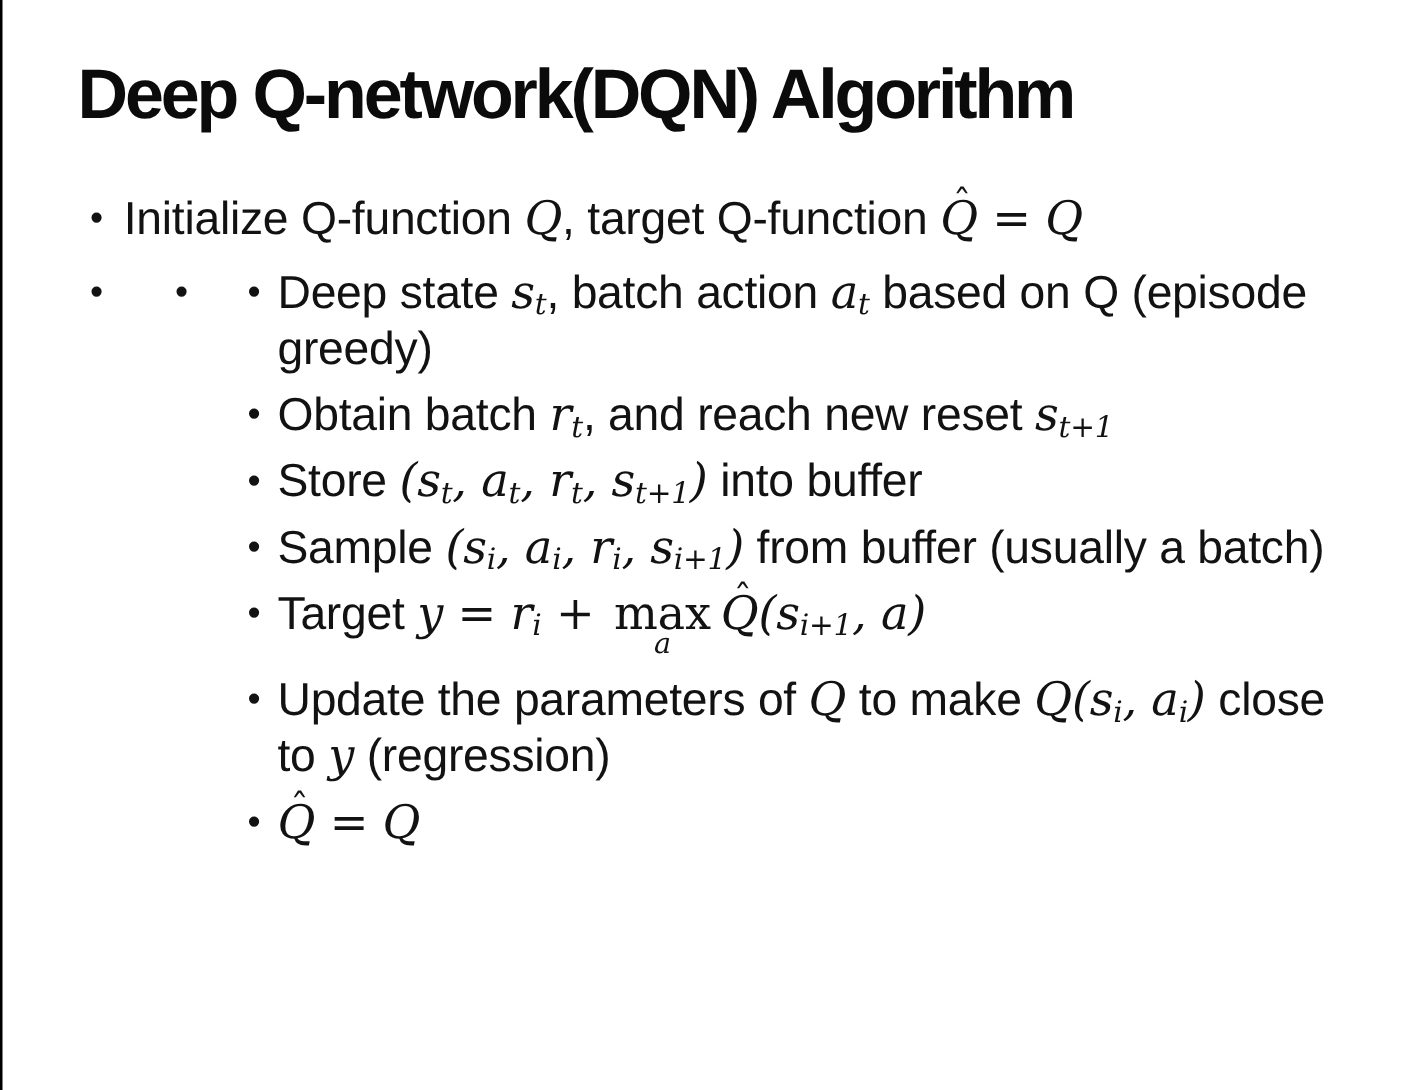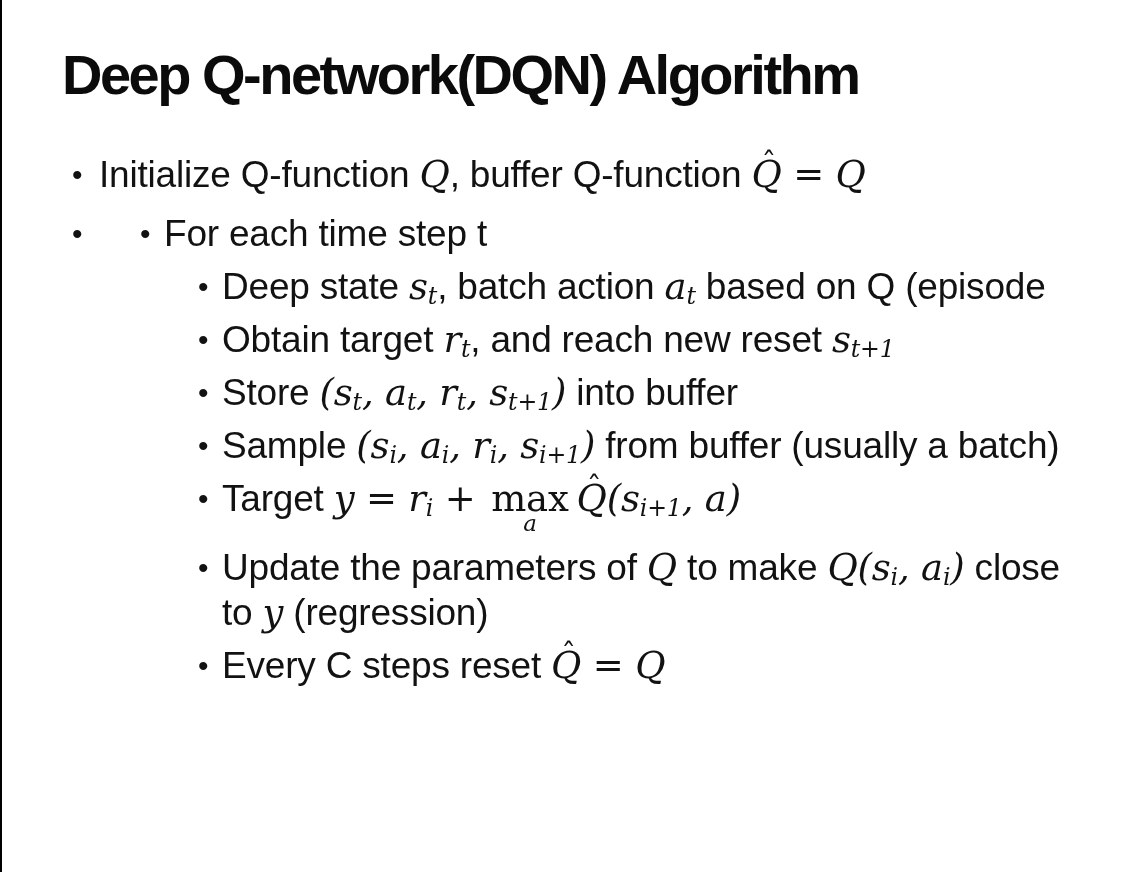--- a/index.html
+++ b/index.html
@@ -87,24 +87,24 @@
     font-style: italic;
     line-height: 1;
   }
 </style>
 </head>
 <body>
 
 <div class="slide" style="background: rgb(255, 255, 255); border-left-color: rgb(0, 0, 0);">
   <h1 class="title" style="color: rgb(11, 11, 11);">Deep Q-network(DQN) Algorithm</h1>
   <div class="content">
-      <div class="row lv1" style="color: rgb(18, 18, 18);"><span class="dot">•</span><span class="text"><span class="txt">Initialize Q-function </span><span class="math">Q</span><span class="txt">, buffer Q-function </span><span class="math mhat"><span class="hat">ˆ</span><span class="base">Q</span></span><span class="math"> = Q</span></span></div>
+      <div class="row lv1" style="color: rgb(18, 18, 18);"><span class="dot">•</span><span class="text"><span class="txt">Initialize Q-function </span><span class="math">Q</span><span class="txt">, target Q-function </span><span class="math mhat"><span class="hat">ˆ</span><span class="base">Q</span></span><span class="math"> = Q</span></span></div>
       <div class="row lv1" style="color: rgb(18, 18, 18);"><span class="dot">•</span></div>
-      <div class="row lv2" style="color: rgb(18, 18, 18);"><span class="dot">•</span><span class="text"><span class="txt">For each time step t</span></span></div>
-      <div class="row lv3" style="color: rgb(18, 18, 18);"><span class="dot">•</span><span class="text"><span class="txt">Deep state </span><span class="math">s<sub>t</sub></span><span class="txt">, batch action </span><span class="math">a<sub>t</sub></span><span class="txt"> based on Q (episode</span><br></span></div>
-      <div class="row lv3" style="color: rgb(18, 18, 18);"><span class="dot">•</span><span class="text"><span class="txt">Obtain target </span><span class="math">r<sub>t</sub></span><span class="txt">, and reach new reset </span><span class="math">s<sub>t+1</sub></span></span></div>
+      <div class="row lv2" style="color: rgb(18, 18, 18);"><span class="dot">•</span></div>
+      <div class="row lv3" style="color: rgb(18, 18, 18);"><span class="dot">•</span><span class="text"><span class="txt">Deep state </span><span class="math">s<sub>t</sub></span><span class="txt">, batch action </span><span class="math">a<sub>t</sub></span><span class="txt"> based on Q (episode</span><br><span class="txt">greedy)</span></span></div>
+      <div class="row lv3" style="color: rgb(18, 18, 18);"><span class="dot">•</span><span class="text"><span class="txt">Obtain batch </span><span class="math">r<sub>t</sub></span><span class="txt">, and reach new reset </span><span class="math">s<sub>t+1</sub></span></span></div>
       <div class="row lv3" style="color: rgb(18, 18, 18);"><span class="dot">•</span><span class="text"><span class="txt">Store </span><span class="math">(</span><span class="math">s<sub>t</sub></span><span class="math">, </span><span class="math">a<sub>t</sub></span><span class="math">, </span><span class="math">r<sub>t</sub></span><span class="math">, </span><span class="math">s<sub>t+1</sub></span><span class="math">)</span><span class="txt"> into buffer</span></span></div>
       <div class="row lv3" style="color: rgb(18, 18, 18);"><span class="dot">•</span><span class="text"><span class="txt">Sample </span><span class="math">(</span><span class="math">s<sub>i</sub></span><span class="math">, </span><span class="math">a<sub>i</sub></span><span class="math">, </span><span class="math">r<sub>i</sub></span><span class="math">, </span><span class="math">s<sub>i+1</sub></span><span class="math">)</span><span class="txt"> from buffer (usually a batch)</span></span></div>
       <div class="row lv3 extra-space" style="color: rgb(18, 18, 18);"><span class="dot">•</span><span class="text"><span class="txt">Target </span><span class="math">y = </span><span class="math">r<sub>i</sub></span><span class="math"> + </span><span class="maxop"><span class="opname">max</span><span class="under">a</span></span><span class="math mhat"><span class="hat">ˆ</span><span class="base">Q</span></span><span class="math">(</span><span class="math">s<sub>i+1</sub></span><span class="math">, a)</span></span></div>
       <div class="row lv3" style="color: rgb(18, 18, 18);"><span class="dot">•</span><span class="text"><span class="txt">Update the parameters of </span><span class="math">Q</span><span class="txt"> to make </span><span class="math">Q(</span><span class="math">s<sub>i</sub></span><span class="math">, </span><span class="math">a<sub>i</sub></span><span class="math">)</span><span class="txt"> close</span><br><span class="txt">to </span><span class="math">y</span><span class="txt"> (regression)</span></span></div>
-      <div class="row lv3" style="color: rgb(18, 18, 18);"><span class="dot">•</span><span class="text"><span class="txt">Every C steps reset </span><span class="math mhat"><span class="hat">ˆ</span><span class="base">Q</span></span><span class="math"> = Q</span></span></div>
+      <div class="row lv3" style="color: rgb(18, 18, 18);"><span class="dot">•</span><span class="text"><span class="math mhat"><span class="hat">ˆ</span><span class="base">Q</span></span><span class="math"> = Q</span></span></div>
     </div>
 </div>
 
 </body></html>

